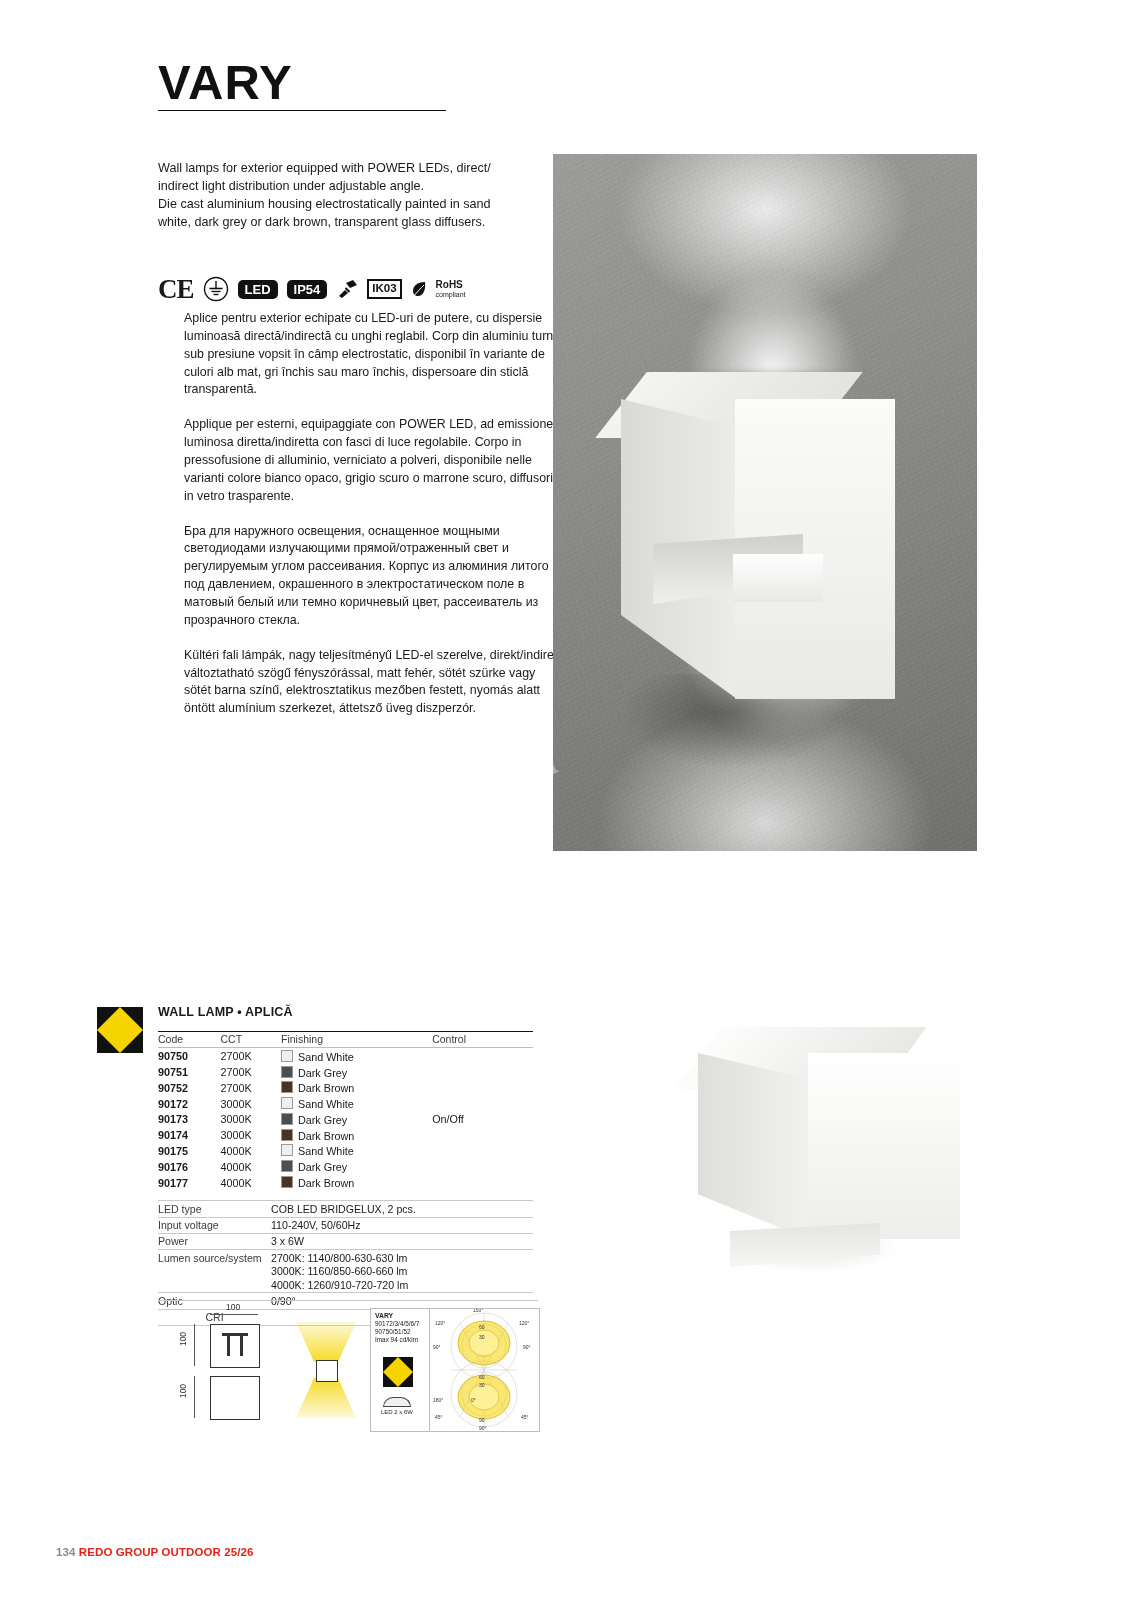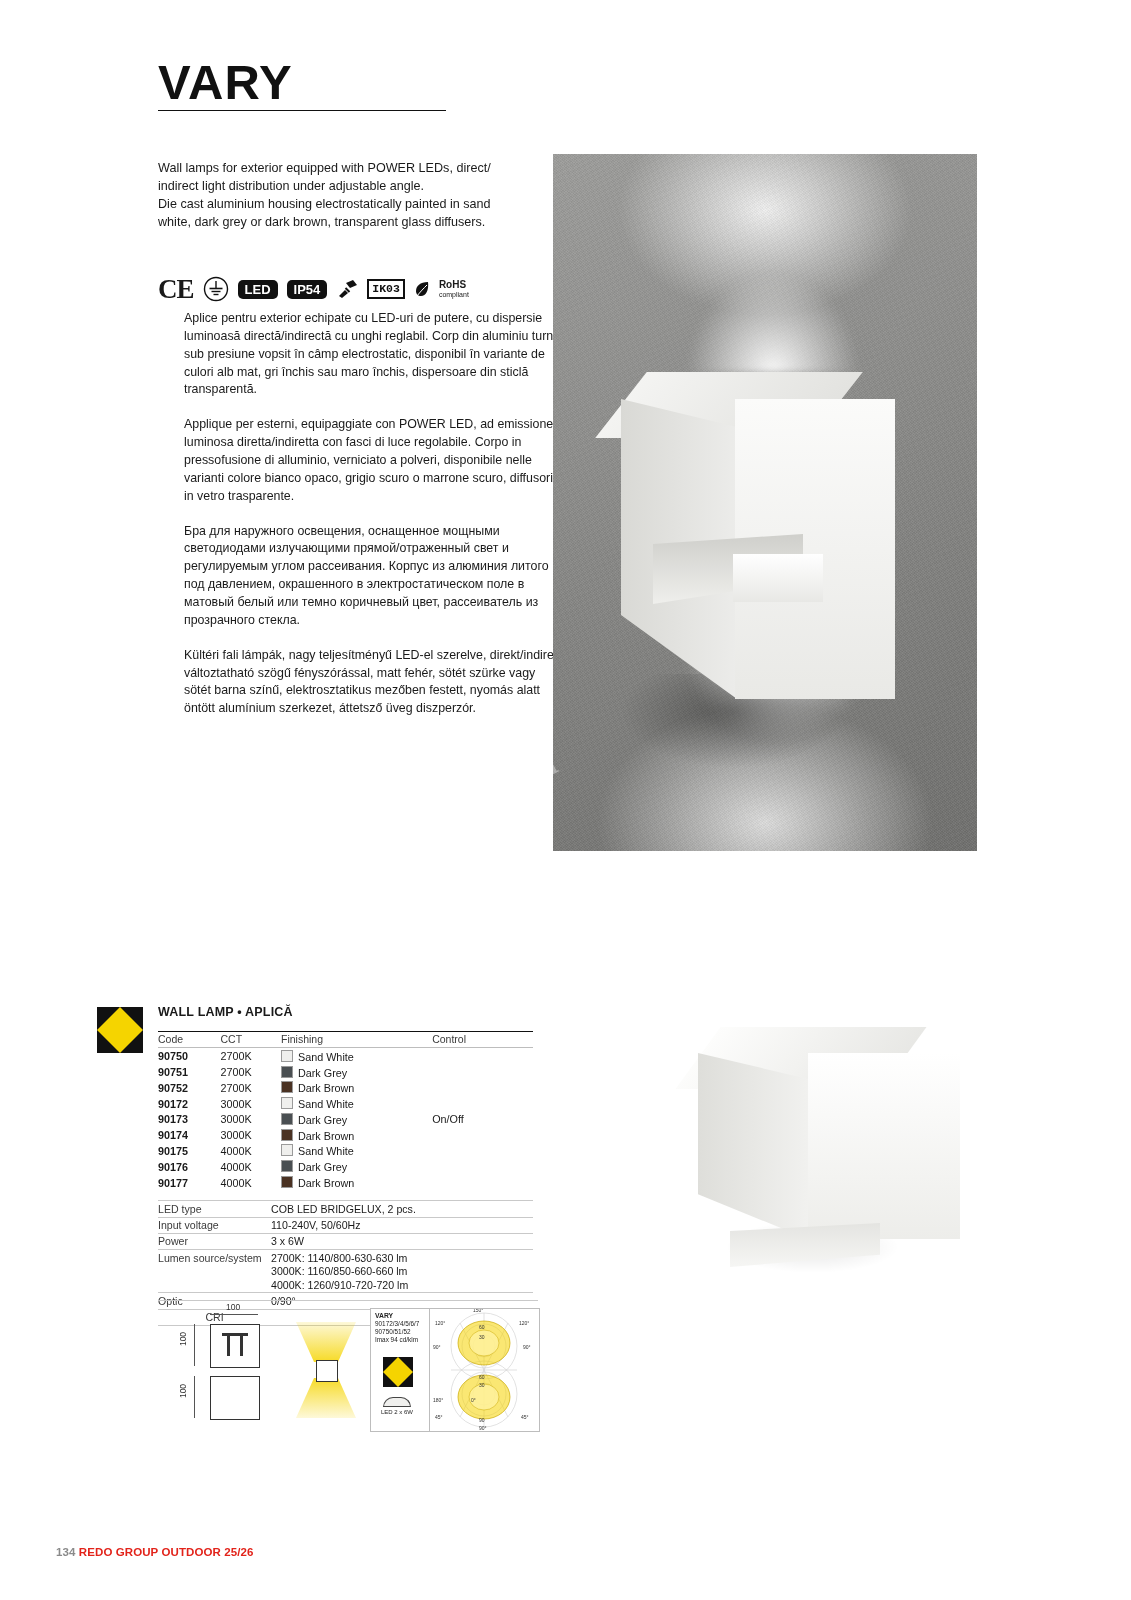--- a/index.html
+++ b/index.html
@@ -37,21 +37,21 @@
     height:34px; display:flex; align-items:center; gap:9px;
   }
   .ce { font-size:27px; font-weight:bold; letter-spacing:-1px; font-family:"Liberation Serif", serif; }
   .icn { display:inline-flex; align-items:center; justify-content:center; }
   .badge-led, .badge-ip {
     background:#111; color:#fff; border-radius:5px;
     font-size:13px; font-weight:bold; padding:3px 7px; line-height:1;
   }
   .badge-ik {
     border:2px solid #111; color:#111; font-size:11.5px; font-weight:bold;
-    padding:2px 3px; line-height:1;font-family:Liberation Mono, monospace;
+    padding:2px 3px; line-height:1;
   }
   .rohs { font-size:10px; font-weight:bold; line-height:1.02; text-align:left; }
   .rohs small { display:block; font-size:7px; font-weight:normal; }
 
   
   .langs { position:absolute; left:172px; top:310px; width:380px;margin-left:12px; }
   .langs p {
     margin:0 0 17px 0;
     font-size:12.4px; line-height:1.44; color:#1a1a1a;
   }

